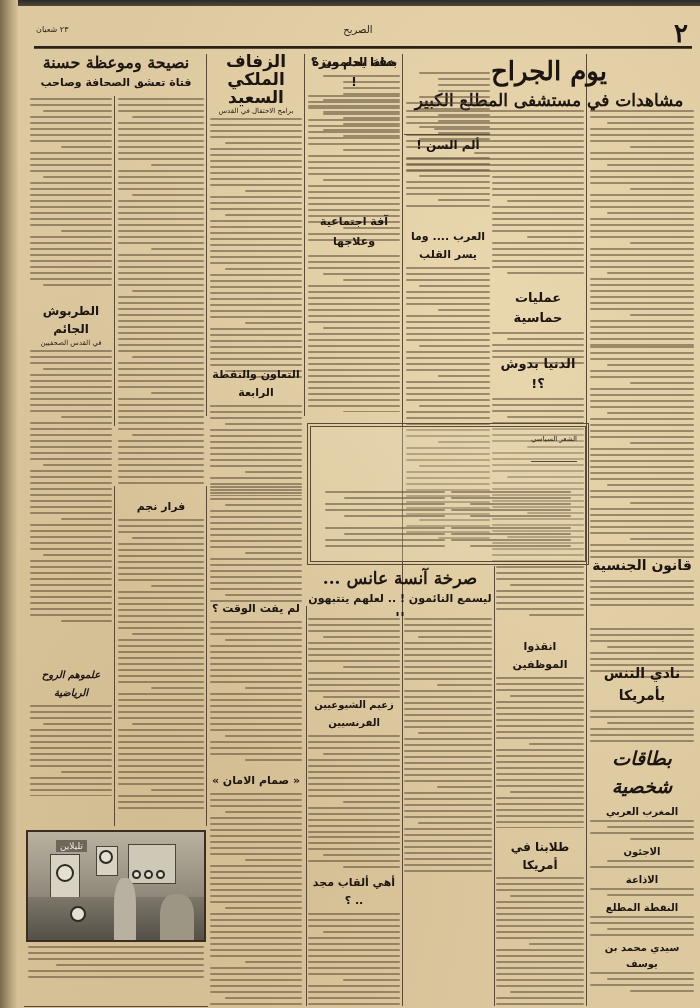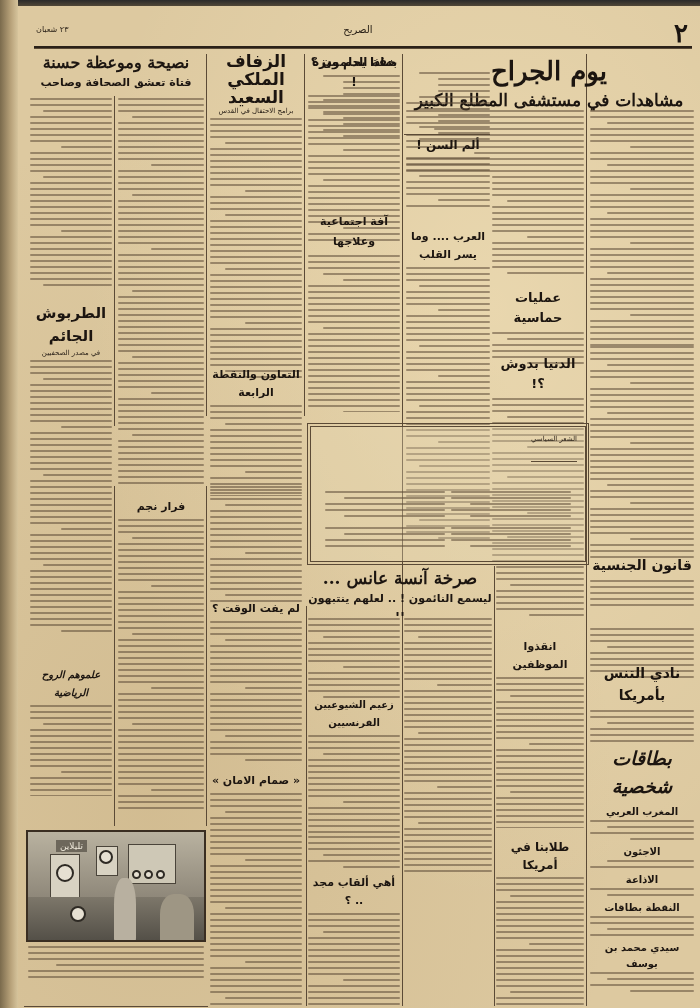--- a/index.html
+++ b/index.html
@@ -239,21 +239,21 @@
     <div class="h-mid" style="font-size:10px; line-height:16px;">الاجئون</div>
     <div class="txt">
         <div class="ln m"></div>
         <div class="ln"></div>
       </div>
     <div class="h-mid" style="font-size:10px; line-height:16px;">الاذاعة</div>
     <div class="txt">
         <div class="ln"></div>
         <div class="ln m"></div>
       </div>
-    <div class="h-mid" style="font-size:10px; line-height:16px;">النقطة بطاقات</div>
+    <div class="h-mid" style="font-size:10px; line-height:16px;">النقطة المطلع</div>
     <div class="txt">
         <div class="ln"></div>
         <div class="ln"></div>
         <div class="ln m"></div>
         <div class="ln"></div>
       </div>
     <div class="h-mid" style="font-size:10px; line-height:16px;">سيدي محمد بن يوسف</div>
     <div class="txt">
         <div class="ln"></div>
         <div class="ln m"></div>
@@ -681,22 +681,22 @@
         <div class="ln"></div>
         <div class="ln"></div>
         <div class="ln"></div>
         <div class="ln"></div>
         <div class="ln"></div>
       <div class="ln"></div>
         <div class="ln m"></div>
     </div>
   </div>
   <div class="col" style="left:16px; top:296px; width:82px; height:330px;">
-    <div class="h-mid" style="font-size:15px; line-height:23px;">الطربوش الجائم</div>
-    <div class="h-small" style="margin:1px 0 3px;">في مصدر الصحفيين</div>
+    <div class="h-mid" style="font-size:12px; line-height:18px;">الطربوش الجائم</div>
+    <div class="h-small" style="margin:1px 0 3px;">في القدس الصحفيين</div>
     <div class="txt">
       <div class="ln"></div>
         <div class="ln"></div>
         <div class="ln"></div>
         <div class="ln m"></div>
         <div class="ln"></div>
         <div class="ln"></div>
         <div class="ln"></div>
         <div class="ln"></div>
         <div class="ln"></div>

